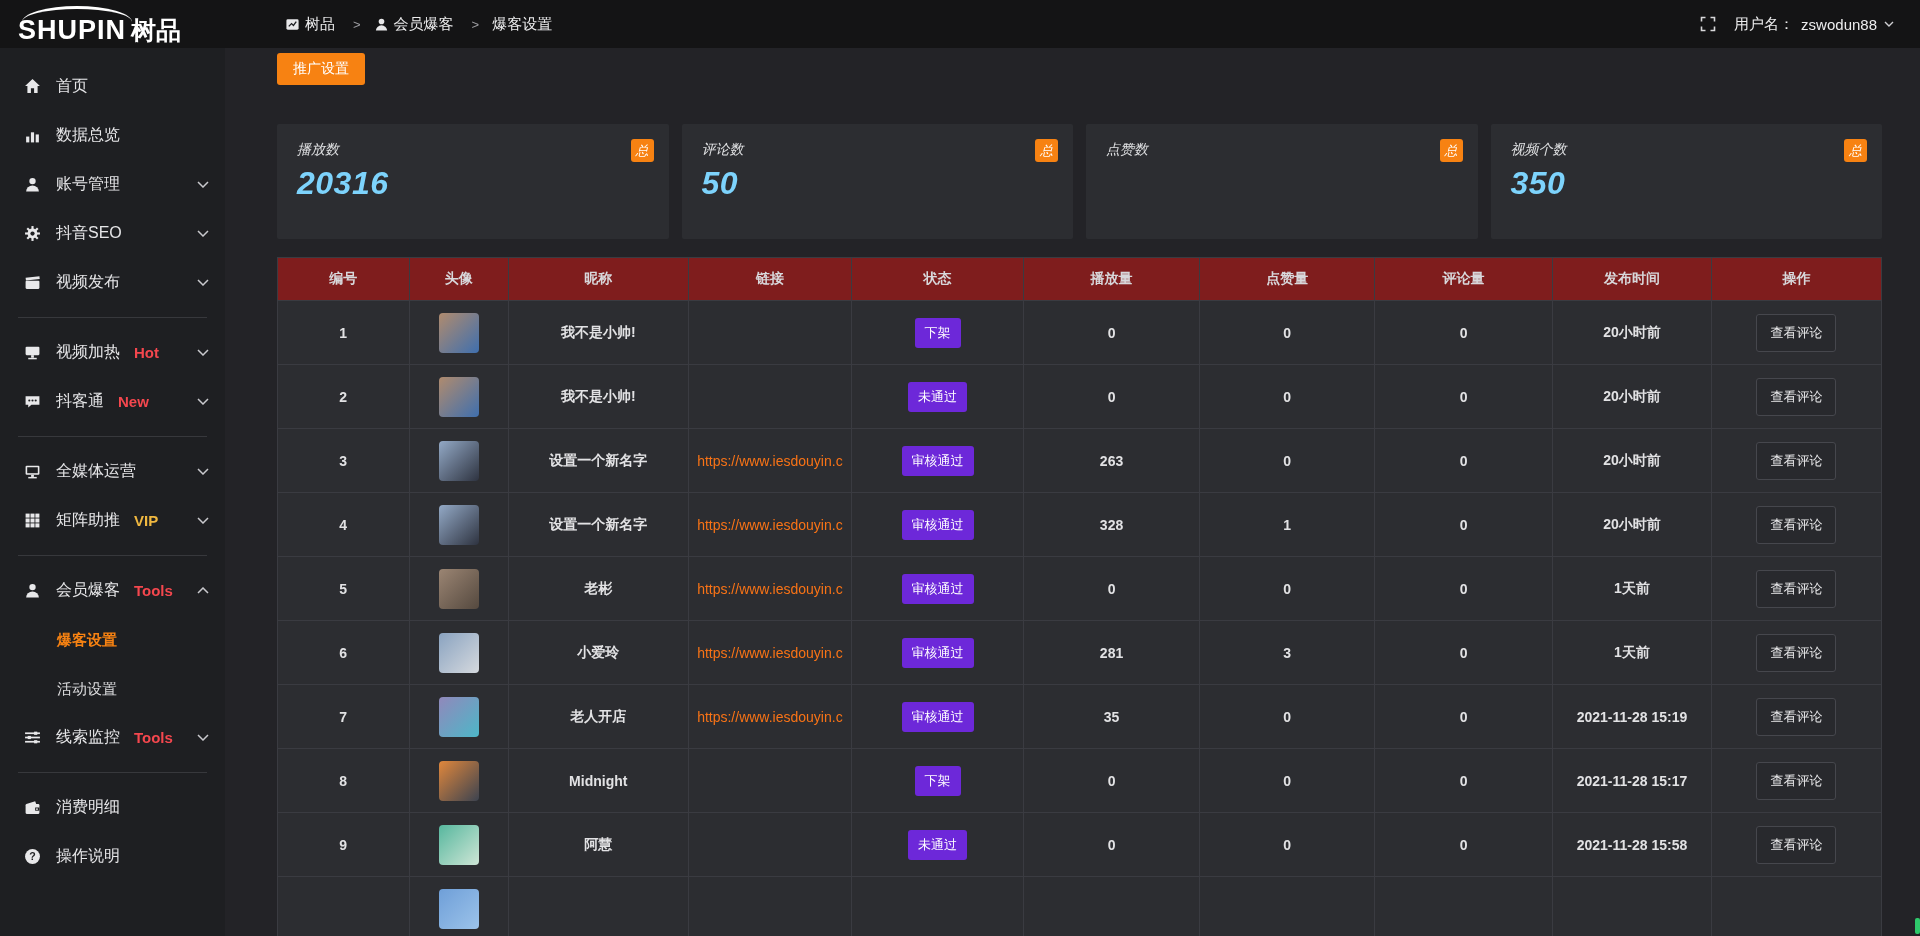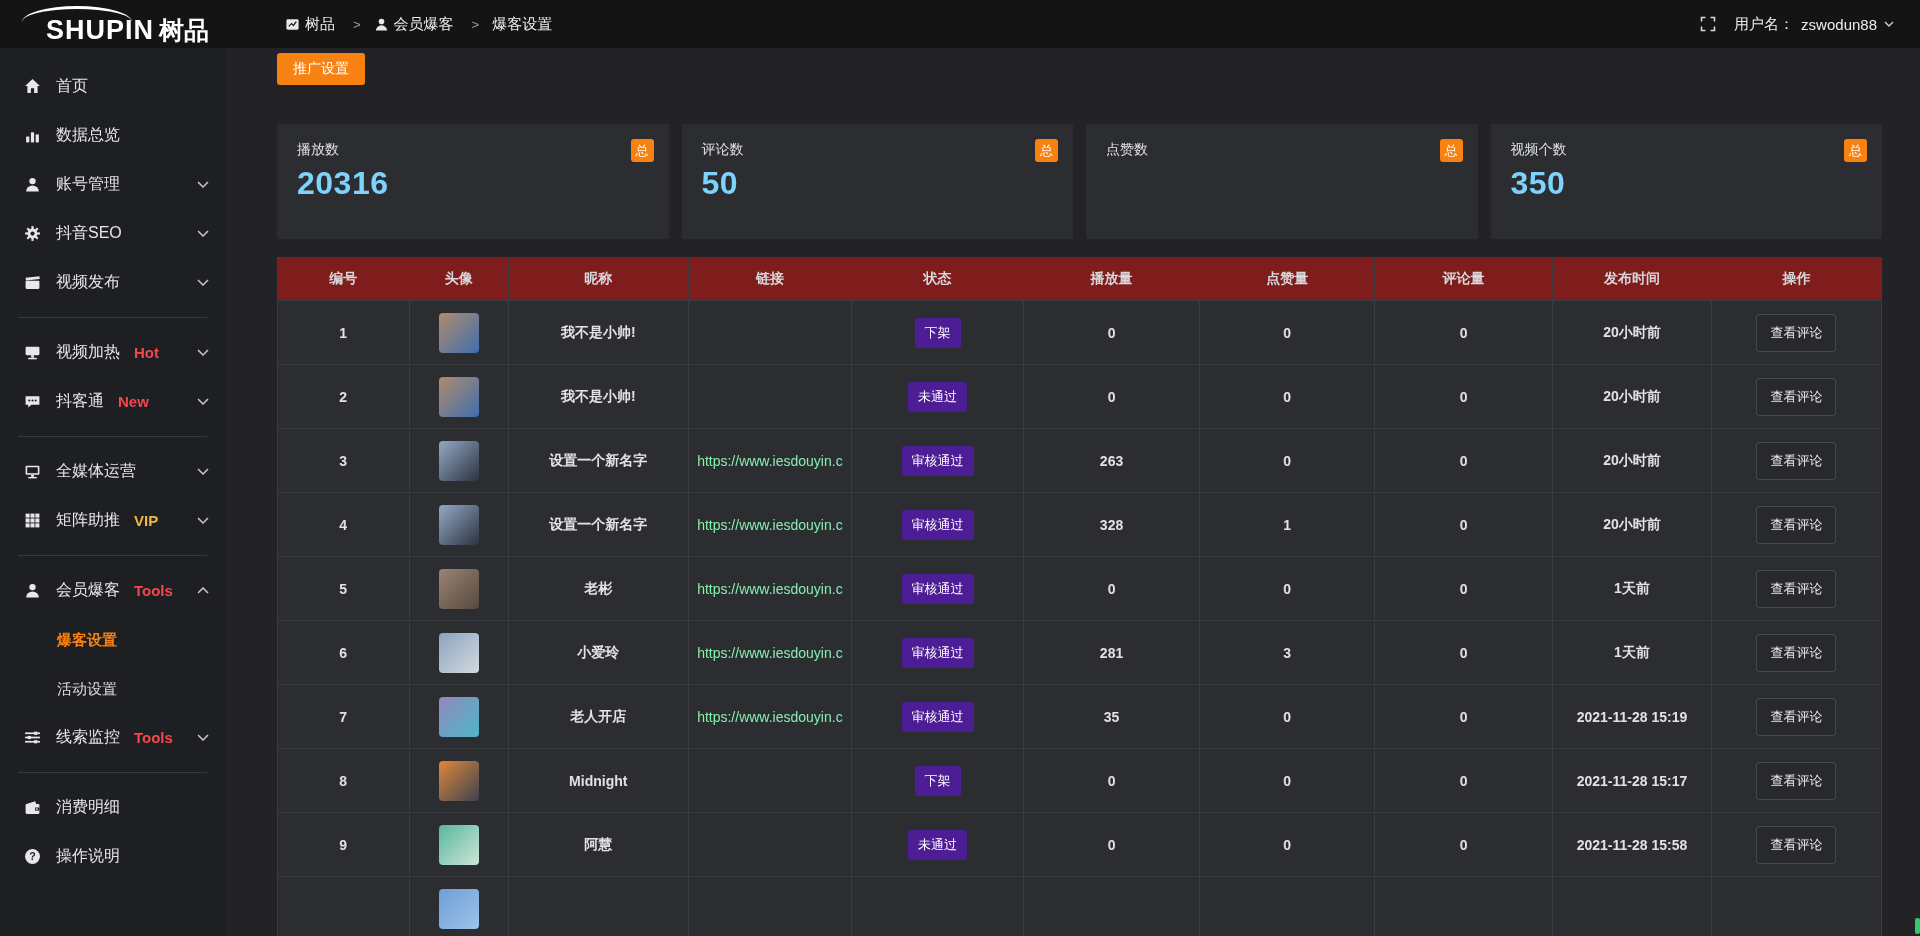--- a/index.html
+++ b/index.html
@@ -12,21 +12,21 @@
   
   .topbar {
     position:fixed; top:0; left:0; width:1920px; height:48px;
     background:#141415; display:flex; align-items:center; z-index:20;
   }
   .logo-block { width:225px; padding-left:18px; position:relative; flex:0 0 auto; }
   .logo-arc {
     position:absolute; left:22px; top:4px; width:110px; height:16px;
     border-top:3px solid #fff; border-radius:50% 50% 0 0 / 100% 100% 0 0;
   }
-  .logo-text { font-size:27px; font-weight:bold; color:#fff; letter-spacing:1px; white-space:nowrap; padding-top:12px;margin-left:28px; }
+  .logo-text { font-size:27px; font-weight:bold; color:#fff; letter-spacing:1px; white-space:nowrap; padding-top:12px; }
   .logo-cn { font-size:25px; margin-left:5px; letter-spacing:0; }
   .breadcrumb { display:flex; align-items:center; margin-left:60px; font-size:15px; color:#ededee; }
   .crumb { display:flex; align-items:center; gap:5px; }
   .crumb .bc-sep { color:#9d9da1; font-size:13px; margin:0 13px; }
   .crumb-icon { display:inline-flex; width:15px; height:15px; }
   .topbar-right { margin-left:auto; display:flex; align-items:center; gap:18px; padding-right:26px; font-size:15px; color:#ededee; }
   .fs-icon { display:inline-flex; width:16px; height:16px; cursor:pointer; }
   .user-entry { display:flex; align-items:center; gap:7px; cursor:pointer; }
   
   .sidebar {
@@ -45,41 +45,41 @@
   .sub-item { height:49px; line-height:49px; padding-left:57px; font-size:15px; color:#dddddf; cursor:pointer; }
   .sub-item.active { color:#f78212; font-weight:bold; }
   
   .main { margin-left:225px; padding:0 38px 0 52px; }
   .top-divider { border-top:1px solid #323237; margin-top:9px; }
   .promo-btn {
     margin-top:43px; display:inline-block; background:#f78212; color:#fff;
     font-size:14px; border:none; border-radius:3px; padding:7px 16px; cursor:pointer;
     font-family:inherit;
   }
-  .cards { margin-top:39px; display:grid; grid-template-columns:repeat(4,1fr); gap:13px; }
+  .cards { margin-top:39px; display:grid; grid-template-columns:repeat(4,1fr); gap:13px;font-style:italic; }
   .card { background:#2c2d31; border-radius:2px; height:115px; padding:17px 20px; position:relative; }
   .card .c-label { font-size:14px; color:#dfe0e2; }
   .card .c-value { font-size:32px; font-weight:600; color:#7dd3fc; margin-top:6px; letter-spacing:.5px; }
   .card .c-badge {
     position:absolute; top:15px; right:15px; width:23px; height:23px; line-height:23px;
     background:#f78212; color:#fff; font-size:13px; text-align:center; border-radius:3px;
   }
   
   .table-wrap { margin-top:18px; }
   table { width:100%; border-collapse:collapse; table-layout:fixed; }
   th, td {
     border:1px solid #3a3b41; text-align:center; vertical-align:middle;
     overflow:hidden; white-space:nowrap;
   }
   thead th { height:43px; background:#7f1d1d; font-size:14px; font-weight:600; color:#d8d8db; }
   tbody td { height:64px; background:#2c2d31; font-size:14px; font-weight:600; color:#e2e2e4; }
   .avatar { width:40px; height:40px; border-radius:4px; margin:0 auto; }
-  .link-a { color:#86efac; text-decoration:none; font-weight:400; }
+  .link-a { color:#f97316; text-decoration:none; font-weight:400; }
   .status-badge {
-    display:inline-block; background:#4c1d95; color:#fff; font-size:13px; font-weight:400;
+    display:inline-block; background:#6d28d9; color:#fff; font-size:13px; font-weight:400;
     padding:6px 10px; border-radius:3px; min-width:34px;
   }
   .action-btn {
     background:#28292d; border:1px solid #46474d; color:#e8e8ea; font-size:13px;
     padding:9px 13px; border-radius:3px; cursor:pointer; font-family:inherit;
   }
   
   .scrollbar-track { position:fixed; right:0; top:48px; bottom:0; width:6px; }
   .scrollbar-thumb { position:absolute; right:0; bottom:2px; width:5px; height:16px; background:#2ec96b; border-radius:2px; }
 </style>

